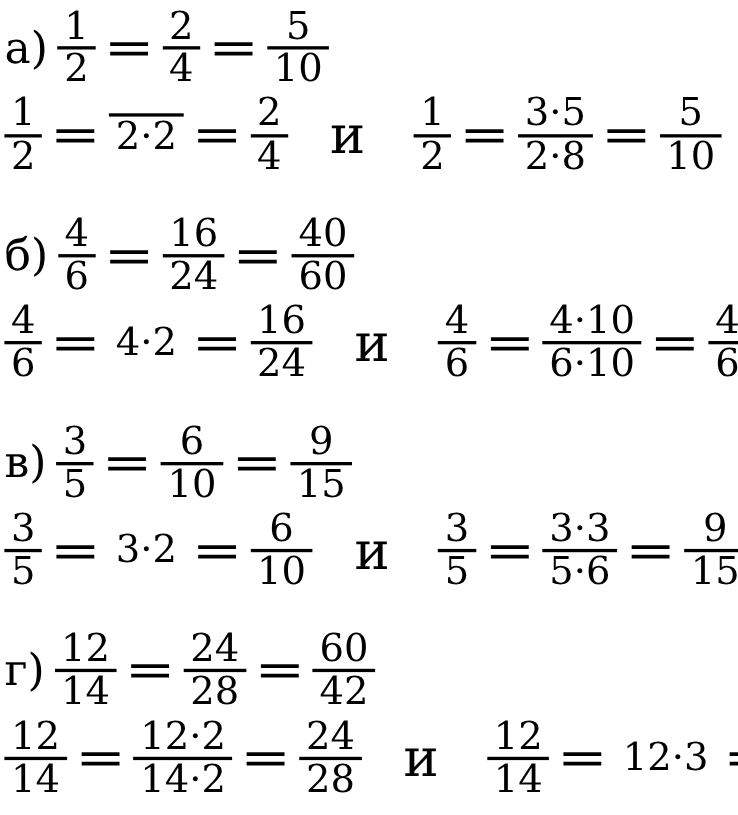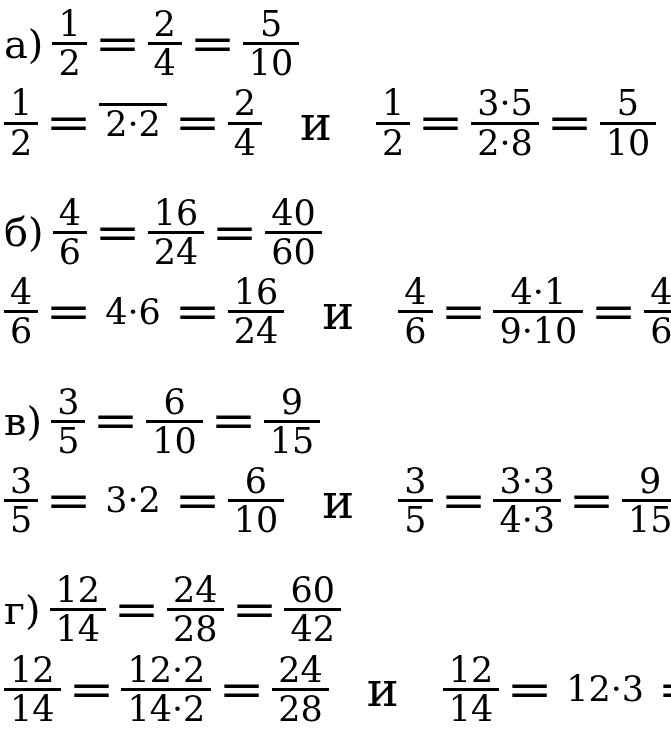--- a/index.html
+++ b/index.html
@@ -131,36 +131,36 @@
           <span class="den">60</span>
         </span>
     </div>
     <div class="line work">
       <span class="frac">
           <span class="num">4</span>
           <span class="den">6</span>
         </span>
       <span class="eq">=</span>
       <span class="frac">
-          <span class="num">4·6</span>
+          <span class="num">4·2</span>
         </span>
       <span class="eq">=</span>
       <span class="frac">
           <span class="num">16</span>
           <span class="den">24</span>
         </span>
       <span class="conj">и</span>
       <span class="frac">
           <span class="num">4</span>
           <span class="den">6</span>
         </span>
       <span class="eq">=</span>
       <span class="frac">
-          <span class="num">4·1</span>
-          <span class="den">9·10</span>
+          <span class="num">4·10</span>
+          <span class="den">6·10</span>
         </span>
       <span class="eq">=</span>
       <span class="frac">
           <span class="num">40</span>
           <span class="den">60</span>
         </span>
     </div>
   </section>
 
   <section class="block">
@@ -196,21 +196,21 @@
           <span class="den">10</span>
         </span>
       <span class="conj">и</span>
       <span class="frac">
           <span class="num">3</span>
           <span class="den">5</span>
         </span>
       <span class="eq">=</span>
       <span class="frac">
           <span class="num">3·3</span>
-          <span class="den">4·3</span>
+          <span class="den">5·6</span>
         </span>
       <span class="eq">=</span>
       <span class="frac">
           <span class="num">9</span>
           <span class="den">15</span>
         </span>
     </div>
   </section>
 
   <section class="block">

